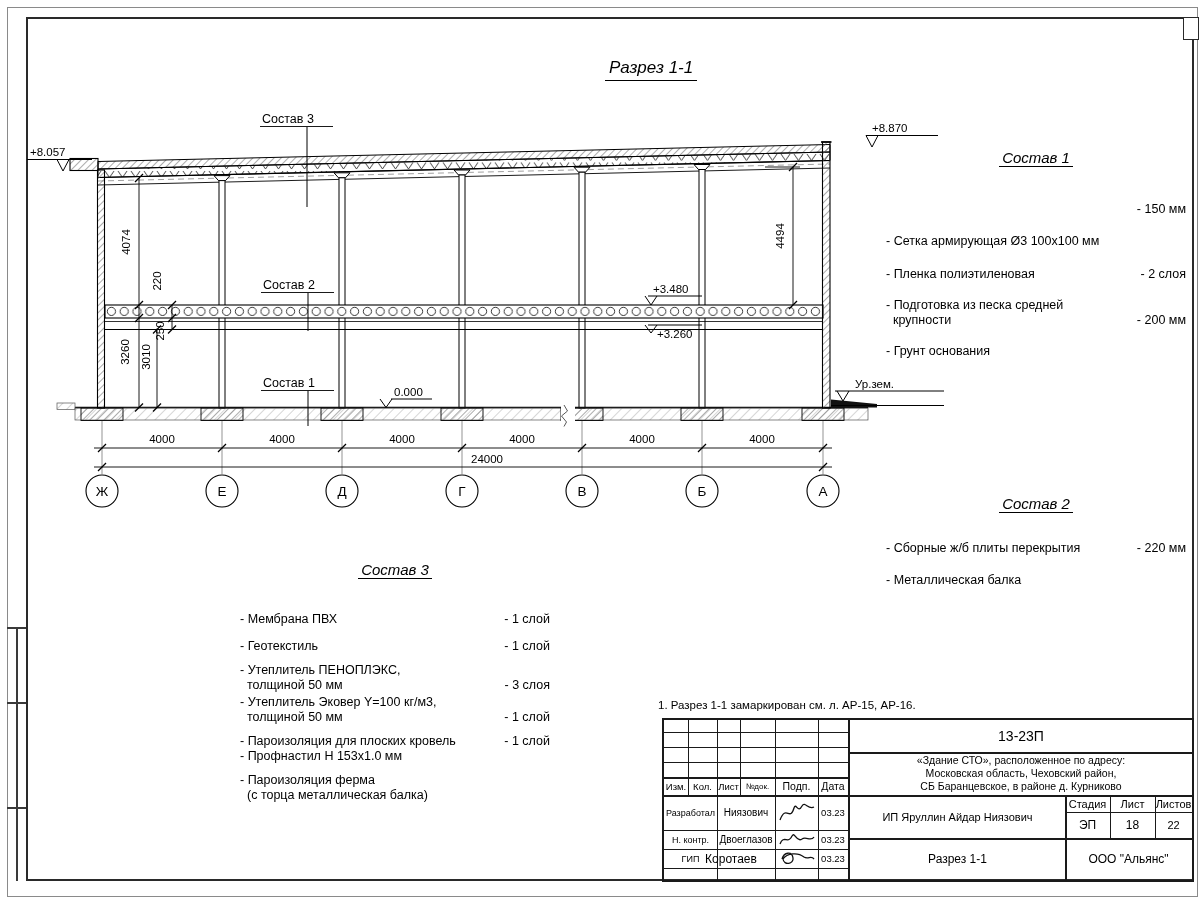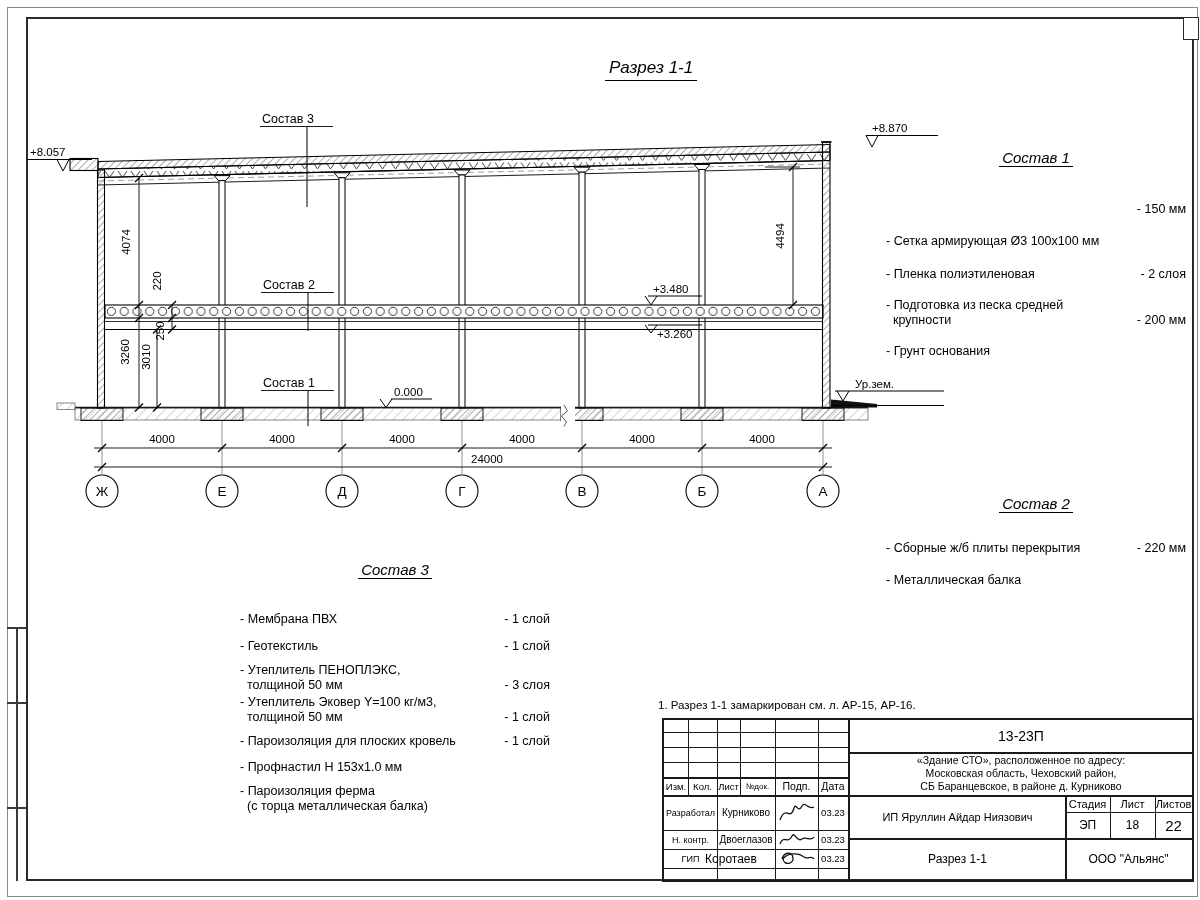--- a/index.html
+++ b/index.html
@@ -290,21 +290,21 @@
     </div>
   <div class="srow" style="margin-top:2px">
       <div class="sname" style="width:242px">- Утеплитель Эковер Y=100 кг/м3,
 толщиной 50 мм</div>
       <div class="sval">- 1 слой</div>
     </div>
   <div class="srow" style="margin-top:9px">
       <div class="sname" style="width:242px">- Пароизоляция для плоских кровель</div>
       <div class="sval">- 1 слой</div>
     </div>
-  <div class="srow" style="margin-top:11px">
+  <div class="srow" style="">
       <div class="sname" style="width:242px">- Профнастил Н 153х1.0 мм</div>
       <div class="sval"></div>
     </div>
   <div class="srow" style="margin-top:9px">
       <div class="sname" style="width:242px">- Пароизоляция ферма
 (с торца металлическая балка)</div>
       <div class="sval"></div>
     </div>
 </div>
 
@@ -335,21 +335,21 @@
   <div class="ln" style="left:491px;top:75px;width:1px;height:43px"></div>
 
   <div class="cell" style="left:0;top:57px;width:24px;height:18px;font-size:9.5px">Изм.</div>
   <div class="cell" style="left:24px;top:57px;width:29px;height:18px;font-size:9.5px">Кол.</div>
   <div class="cell" style="left:53px;top:57px;width:23px;height:18px;font-size:9.5px">Лист</div>
   <div class="cell" style="left:76px;top:57px;width:35px;height:18px;font-size:8px">№док.</div>
   <div class="cell" style="left:111px;top:57px;width:43px;height:18px;font-size:10.5px">Подп.</div>
   <div class="cell" style="left:154px;top:57px;width:30px;height:18px;font-size:10.5px">Дата</div>
 
   <div class="cell" style="left:0;top:75px;width:53px;height:35px;font-size:9px">Разработал</div>
-  <div class="cell" style="left:53px;top:75px;width:58px;height:35px;font-size:10px">Курниково</div>
+  <div class="cell" style="left:53px;top:75px;width:58px;height:35px;font-size:10px">Ниязович</div>
   <div class="cell" style="left:111px;top:75px;width:43px;height:35px">
     <svg width="38" height="26" viewBox="0 0 38 26">
         <path d="M2,20 C8,4 12,22 16,8 C18,2 20,14 24,6 C27,1 30,10 36,7" fill="none" stroke="#111" stroke-width="1.3"></path>
       </svg>
   </div>
   <div class="cell" style="left:154px;top:75px;width:30px;height:35px;font-size:9.5px">03.23</div>
 
   <div class="cell" style="left:0;top:110px;width:53px;height:19px;font-size:9px">Н. контр.</div>
   <div class="cell" style="left:53px;top:110px;width:58px;height:19px;font-size:10px">Двоеглазов</div>
   <div class="cell" style="left:111px;top:110px;width:43px;height:19px">
@@ -373,16 +373,16 @@
     <div>«Здание СТО», расположенное по адресу:</div>
     <div>Московская область, Чеховский район,</div>
     <div>СБ Баранцевское, в районе д. Курниково</div>
   </div>
   <div class="cell" style="left:186px;top:75px;width:215px;height:43px;font-size:11px">ИП Яруллин Айдар Ниязович</div>
   <div class="cell" style="left:401px;top:75px;width:45px;height:17px;font-size:11px">Стадия</div>
   <div class="cell" style="left:446px;top:75px;width:45px;height:17px;font-size:11px">Лист</div>
   <div class="cell" style="left:491px;top:75px;width:37px;height:17px;font-size:11px">Листов</div>
   <div class="cell" style="left:401px;top:92px;width:45px;height:26px;font-size:12px">ЭП</div>
   <div class="cell" style="left:446px;top:92px;width:45px;height:26px;font-size:12px">18</div>
-  <div class="cell" style="left:491px;top:92px;width:37px;height:26px;font-size:15px">22</div>
+  <div class="cell" style="left:491px;top:92px;width:37px;height:26px;font-size:11px">22</div>
   <div class="cell" style="left:186px;top:118px;width:215px;height:42px;font-size:12px">Разрез 1-1</div>
   <div class="cell" style="left:401px;top:118px;width:127px;height:42px;font-size:12px">ООО "Альянс"</div>
 </div>
 
 </body></html>

